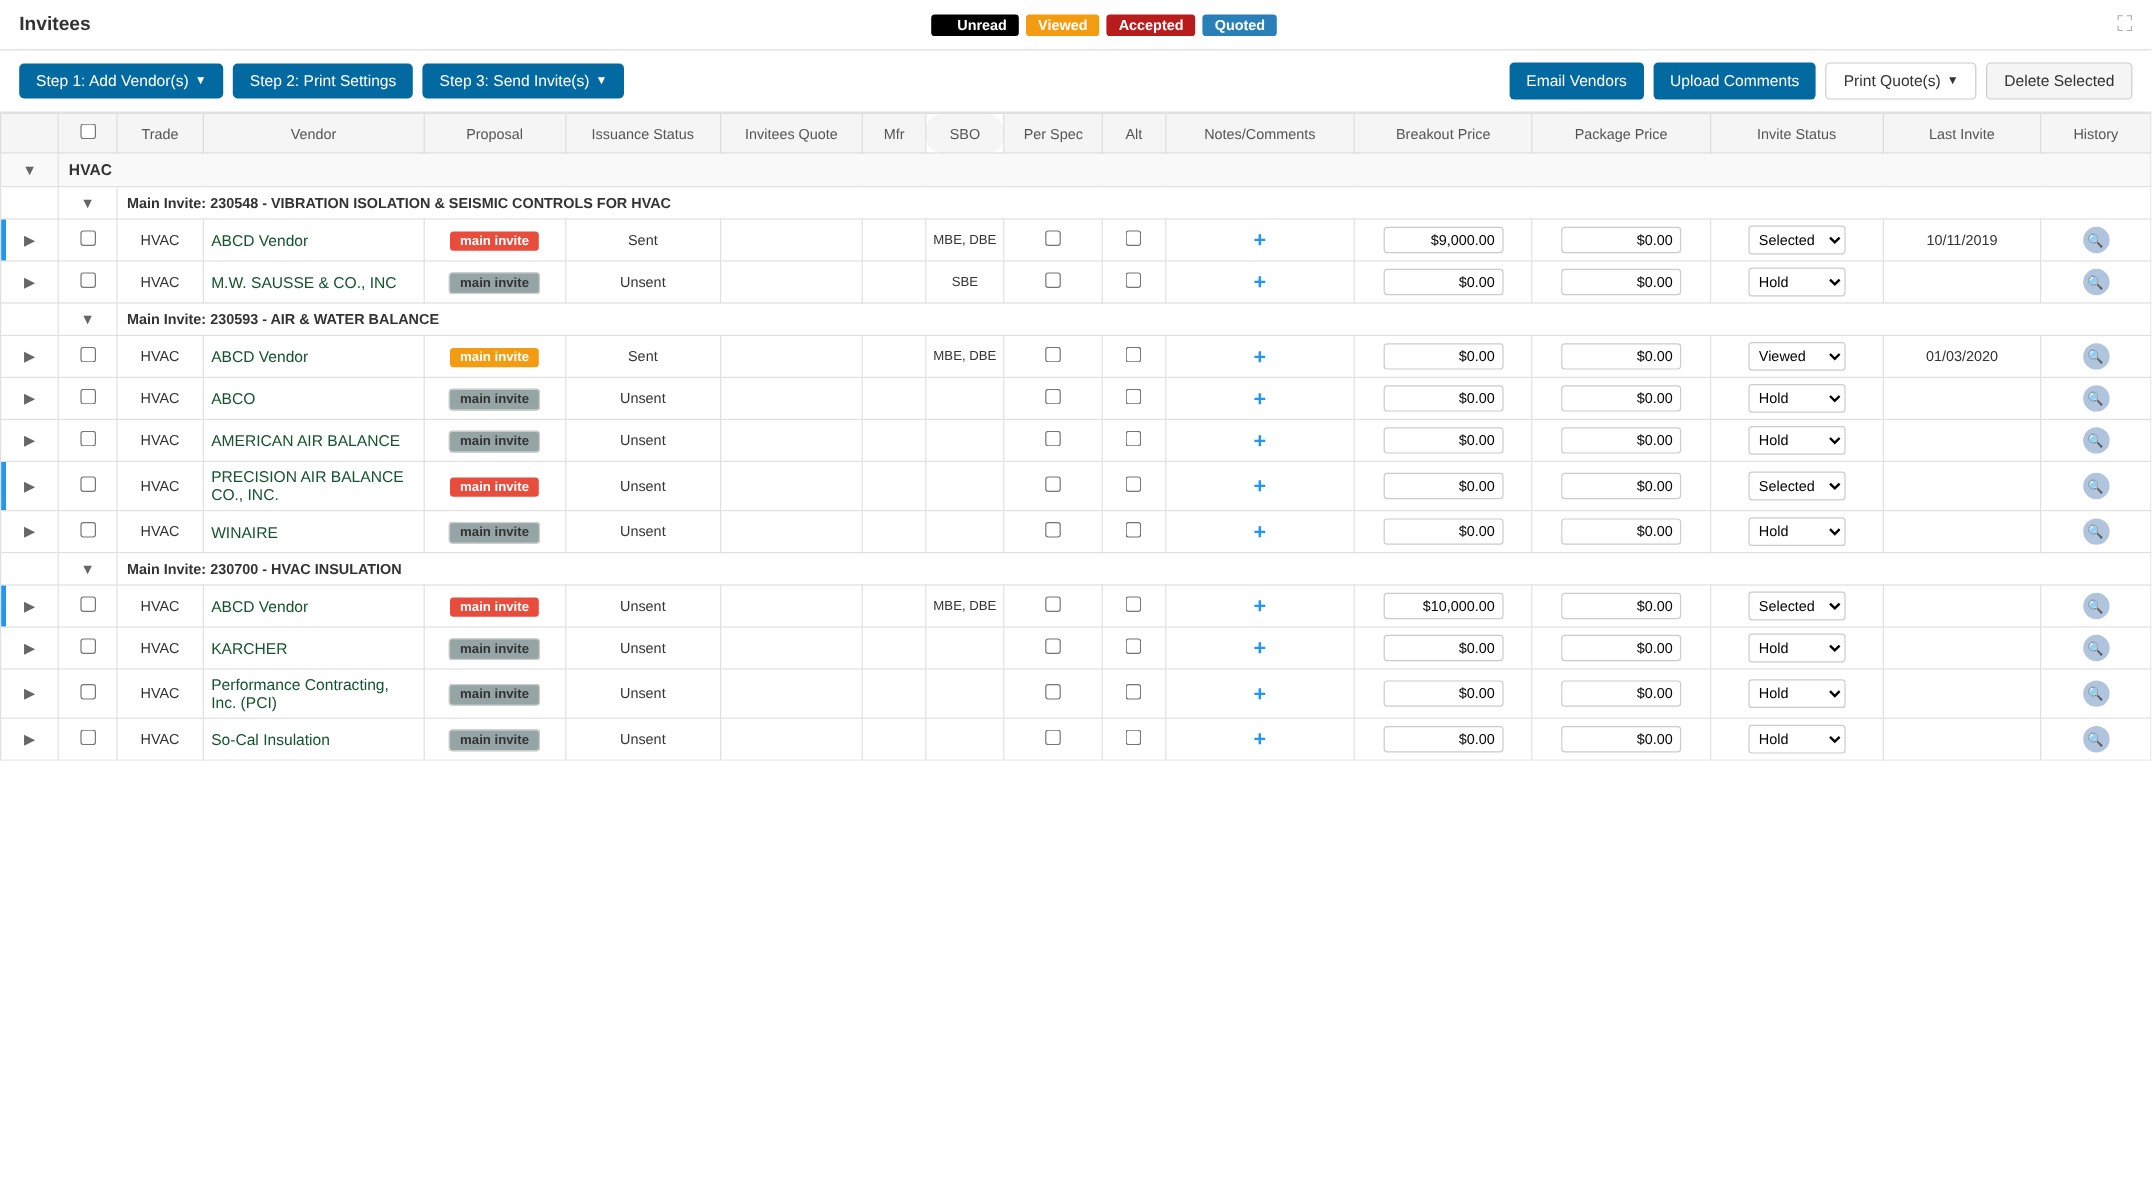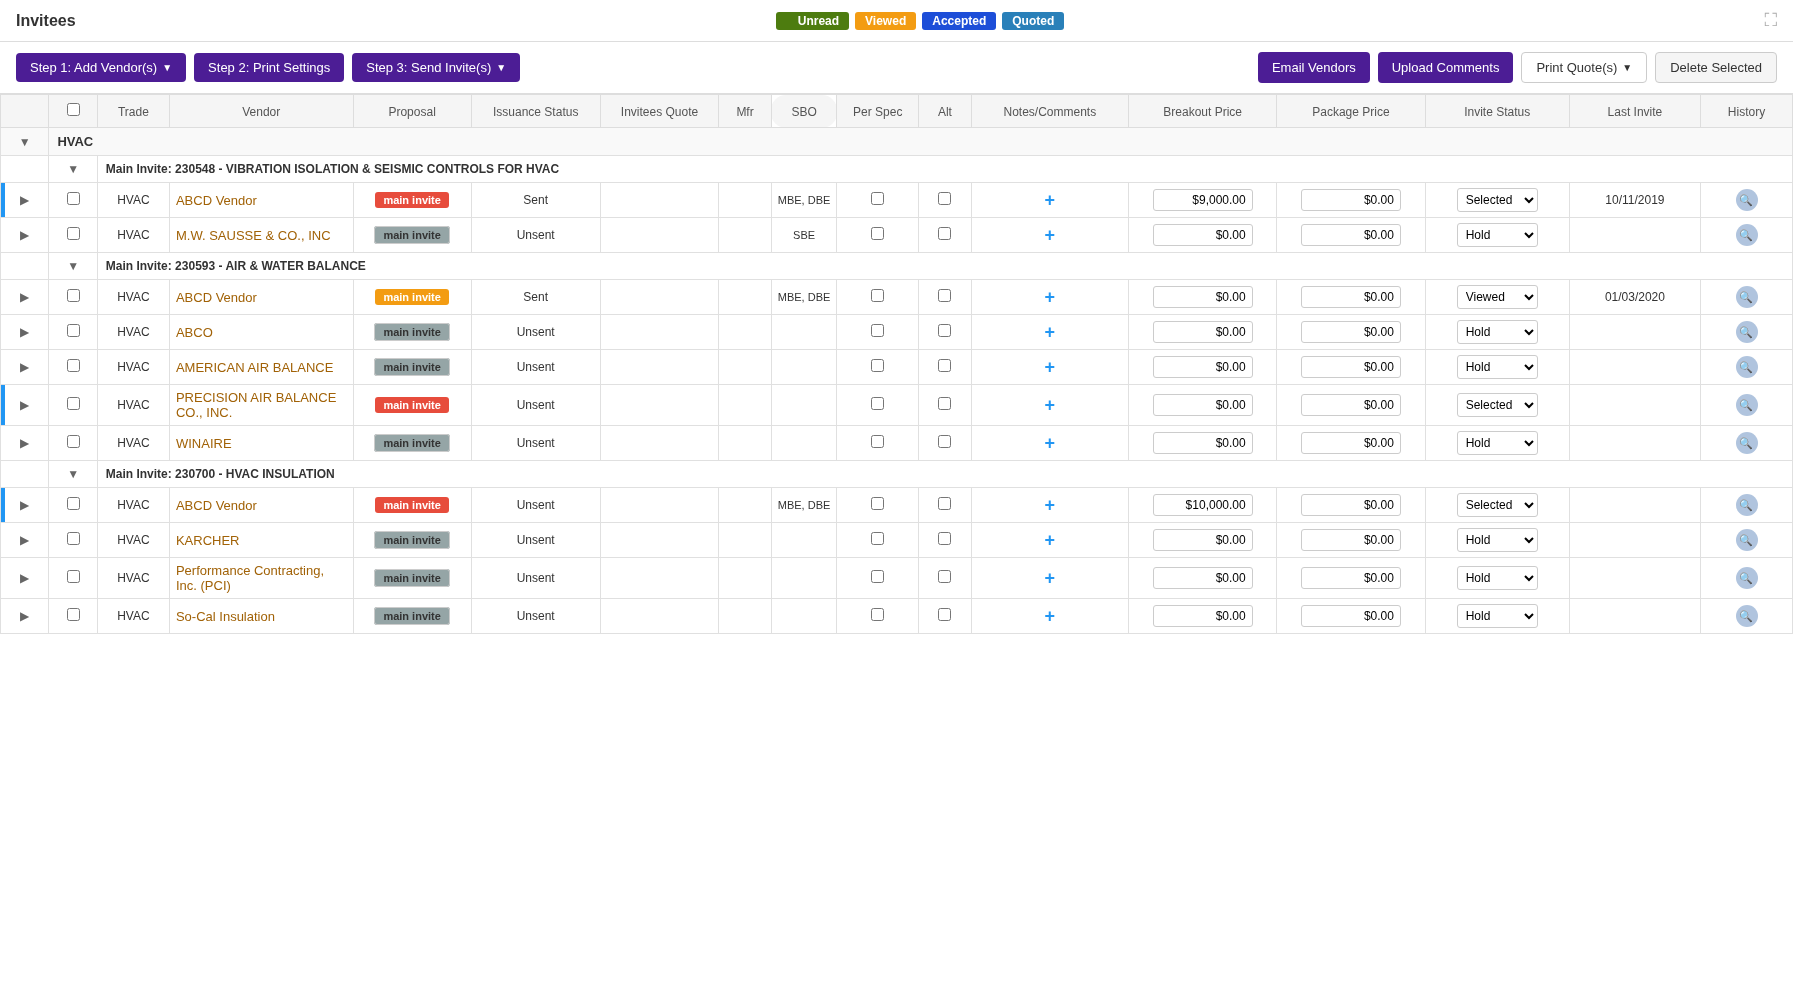--- a/index.html
+++ b/index.html
@@ -7,35 +7,35 @@
 
     .top-bar {
       display: flex; align-items: center; padding: 10px 16px;
       border-bottom: 1px solid #ddd; justify-content: space-between;
     }
     .top-bar-title { font-size: 16px; font-weight: bold; }
     .badge-row { display: flex; gap: 6px; align-items: center; }
     .badge {
       padding: 2px 10px; border-radius: 3px; color: #fff; font-size: 12px; font-weight: bold;
     }
-    .badge-unread { background: #4d7c0f; padding-left: 22px; }
+    .badge-unread { background: #000000; padding-left: 22px; }
     .badge-viewed { background: #f39c12; }
-    .badge-accepted { background: #1d4ed8; }
+    .badge-accepted { background: #b91c1c; }
     .badge-quoted { background: #2980b9; }
     .expand-icon { font-size: 16px; color: #666; cursor: pointer; }
 
     .toolbar {
       display: flex; align-items: center; padding: 10px 16px; gap: 8px;
       border-bottom: 1px solid #ddd; flex-wrap: wrap;
     }
     .btn {
       padding: 7px 14px; border: none; border-radius: 4px; cursor: pointer;
       font-size: 13px; display: flex; align-items: center; gap: 5px;
     }
-    .btn-blue { background: #4c1d95; color: #fff; }
+    .btn-blue { background: #0369a1; color: #fff; }
     .btn-outline { background: #fff; color: #333; border: 1px solid #ccc; }
     .btn-white { background: #f5f5f5; color: #333; border: 1px solid #ccc; }
     .btn-group-right { display: flex; gap: 8px; margin-left: auto; }
     .caret { font-size: 10px; }
 
     .table-wrapper { overflow-x: auto; }
     table { width: 100%; border-collapse: collapse; }
     th {
       background: #f5f5f5; border: 1px solid #ddd; padding: 8px 6px;
       text-align: center; font-weight: normal; font-size: 12px; color: #555;
@@ -53,21 +53,21 @@
     }
     .subsection-header td {
       background: #fff; font-weight: bold; font-size: 12px;
       text-align: left; padding: 6px 8px; color: #333;
     }
 
     .expand-btn {
       background: none; border: none; cursor: pointer; font-size: 12px; color: #666; padding: 0 4px;
     }
 
-    .vendor-link { color: #a16207; text-decoration: none; cursor: pointer; }
+    .vendor-link { color: #14532d; text-decoration: none; cursor: pointer; }
 
     .invite-badge {
       padding: 2px 8px; border-radius: 3px; font-size: 11px; font-weight: bold;
       color: #fff; white-space: nowrap;
     }
     .invite-badge-red { background: #e74c3c; }
     .invite-badge-orange { background: #f39c12; }
     .invite-badge-gray { background: #95a5a6; border: 1px solid #ccc; color: #333; }
 
     .price-input {

